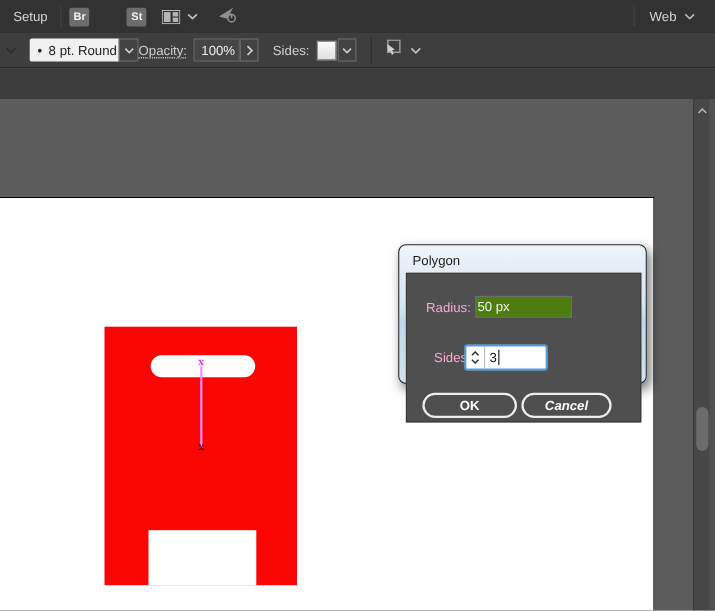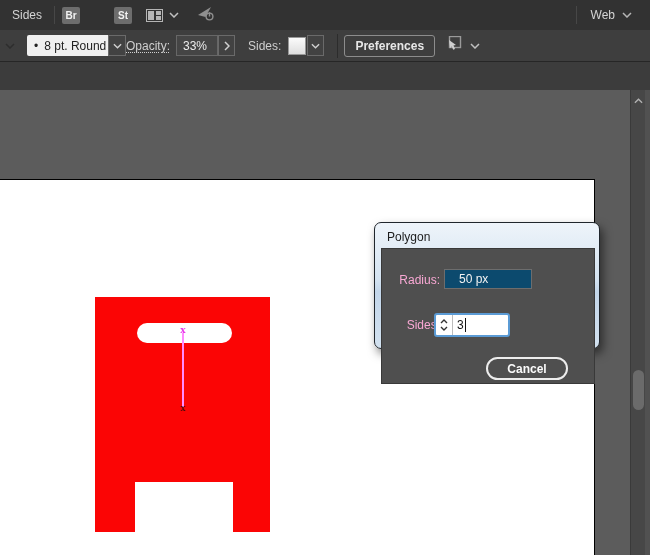--- a/index.html
+++ b/index.html
@@ -90,70 +90,70 @@
   }
   .scroll-gutter { position:absolute; left:645px; top:28px; width:5px; height:465px; background:#515151; }
   .scroll-up { position:absolute; left:1px; top:5px; width:13px; height:12px; display:flex; align-items:center; justify-content:center; }
   .scroll-thumb {
     position:absolute; left:2px; top:280px; width:11px; height:40px;
     background:#6b6b6b; border-radius:6px;
   }
 
   
   .dialog {
-    position:absolute; left:374px; top:160px; width:226px; height:127px;
+    position:absolute; left:362px; top:160px; width:226px; height:127px;
     background:linear-gradient(#eef4fa,#d4e3f1 45%,#c3d6ea 55%,#d2e1ef);
     border:1px solid #20262c; border-radius:7px;
     box-shadow:3px 5px 10px rgba(0,0,0,0.5);
   }
   .dialog-title {
     position:absolute; left:12px; top:4px; height:19px; color:#1d1d1d;
     display:flex; align-items:center; font-size:12px;
   }
   .dialog-body {
     position:absolute; left:6px; top:25px; width:214px; height:136px;
     background:#4f4f4f; border:1px solid #393939;
   }
   .field-label { position:absolute; left:10px; width:48px; text-align:right; color:#f9a8d4; }
   .radius-label { top:24px; }
   .sides-label { top:69px; }
   .radius-field {
     position:absolute; left:62px; top:20px; width:88px; height:20px;
-    background:#0c4a6e; border:1px solid #6d6d6d; color:#f2f2f2;
-    display:flex; align-items:center; padding-left:14px;
+    background:#4d7c0f; border:1px solid #6d6d6d; color:#f2f2f2;
+    display:flex; align-items:center; padding-left:1px;
   }
   .sides-control {
     position:absolute; left:52px; top:64px; width:76px; height:24px;
     background:#ffffff; border:2px solid #5b9bd5; border-radius:3px;
     display:flex; align-items:stretch;
   }
   .spinner {
     width:17px; border-right:1px solid #bcbcbc; display:flex;
     flex-direction:column; align-items:center; justify-content:center; gap:2px;
   }
   .sides-input { flex:1; display:flex; align-items:center; padding-left:4px; color:#111; }
   .caret { width:1px; height:14px; background:#111; margin-left:1px; }
   .pill-btn {
     position:absolute; top:108px; height:23px; border:2px solid #ededed;
     border-radius:13px; background:transparent; color:#fafafa; font-weight:bold;
     font-size:12px; display:flex; align-items:center; justify-content:center;
     font-family:"Liberation Sans",sans-serif;
   }
   .ok-btn { left:14px; width:86px; }
-  .cancel-btn { left:104px; width:82px; }
+  .cancel-btn { left:104px; width:82px;font-style:italic; }
 
   .chev { display:flex; align-items:center; }
 </style>
 </head>
 <body>
 
 <div class="app">
 
   <div class="menubar">
-    <span class="menu-item" style="margin-left:8px">Sides</span>
+    <span class="menu-item" style="margin-left:8px">Setup</span>
     <span class="sep" style="margin-left:8px"></span>
     <div class="badge-btn" style="margin-left:7px">Br</div>
     <div class="badge-btn" style="margin-left:34px">St</div>
     <div class="icon-btn" style="margin-left:14px">
       <span class="chev">
         <svg width="17" height="13" viewBox="0 0 17 13">
           <rect x="0.5" y="0.5" width="16" height="12" fill="none" stroke="#b5b5b5"></rect>
           <rect x="2" y="2" width="6" height="9" fill="#b5b5b5"></rect>
           <rect x="10" y="2" width="5" height="4" fill="#b5b5b5"></rect>
           <rect x="10" y="7" width="5" height="4" fill="#b5b5b5"></rect>
@@ -200,42 +200,41 @@
       <div class="drop-btn">
         <span class="chev">
           <svg width="9" height="6" viewBox="0 0 10 6">
               <path d="M1 1 L5 5 L9 1" fill="none" stroke="#d0d0d0" stroke-width="1.5"></path>
             </svg>
         </span>
       </div>
     </div>
     <span class="underlined" style="margin-left:0">Opacity:</span>
     <div style="display:flex; margin-left:6px">
-      <div class="dark-field" style="width:42px">33%</div>
+      <div class="dark-field" style="width:42px">100%</div>
       <div class="drop-btn" style="width:17px">
         <span class="chev">
           <svg width="6" height="10" viewBox="0 0 6 10">
               <path d="M1 1 L5 5 L1 9" fill="none" stroke="#d0d0d0" stroke-width="1.5"></path>
             </svg>
         </span>
       </div>
     </div>
     <span style="margin-left:13px">Sides:</span>
     <div style="display:flex; align-items:center; margin-left:7px">
       <div class="swatch"></div>
       <div class="drop-btn" style="width:17px; margin-left:1px">
         <span class="chev">
           <svg width="9" height="6" viewBox="0 0 10 6">
               <path d="M1 1 L5 5 L9 1" fill="none" stroke="#d0d0d0" stroke-width="1.5"></path>
             </svg>
         </span>
       </div>
     </div>
     <span class="sep" style="margin-left:13px"></span>
-    <button class="bar-btn" style="margin-left:6px">Preferences</button>
     <div class="icon-btn" style="margin-left:11px">
       <span>
         <svg width="19" height="16" viewBox="0 0 19 16">
           <rect x="3.5" y="0.5" width="11" height="11" fill="none" stroke="#9a9a9a" stroke-width="1.4"></rect>
           <path d="M3 4 L10 9 L7.5 9.6 L9 13 L7.2 13.7 L5.8 10.4 L4 12 Z" fill="#cfcfcf"></path>
         </svg>
       </span>
       <span class="chev" style="margin-left:5px">
         <svg width="10" height="6" viewBox="0 0 10 6">
             <path d="M1 1 L5 5 L9 1" fill="none" stroke="#c0c0c0" stroke-width="1.5"></path>
@@ -281,20 +280,21 @@
                   <path d="M1 1 L4 4 L7 1" fill="none" stroke="#333" stroke-width="1.4"></path>
                 </svg>
             </span>
           </div>
           <div class="sides-input">
             <span>3</span>
             <span class="caret"></span>
           </div>
         </div>
 
+        <button class="pill-btn ok-btn">OK</button>
         <button class="pill-btn cancel-btn">Cancel</button>
       </div>
     </div>
 
     <div class="scroll-gutter"></div>
     <div class="scrollbar">
       <div class="scroll-up">
         <span class="chev">
           <svg width="9" height="6" viewBox="0 0 10 6">
               <path d="M1 5 L5 1 L9 5" fill="none" stroke="#b2b2b2" stroke-width="1.5"></path>

